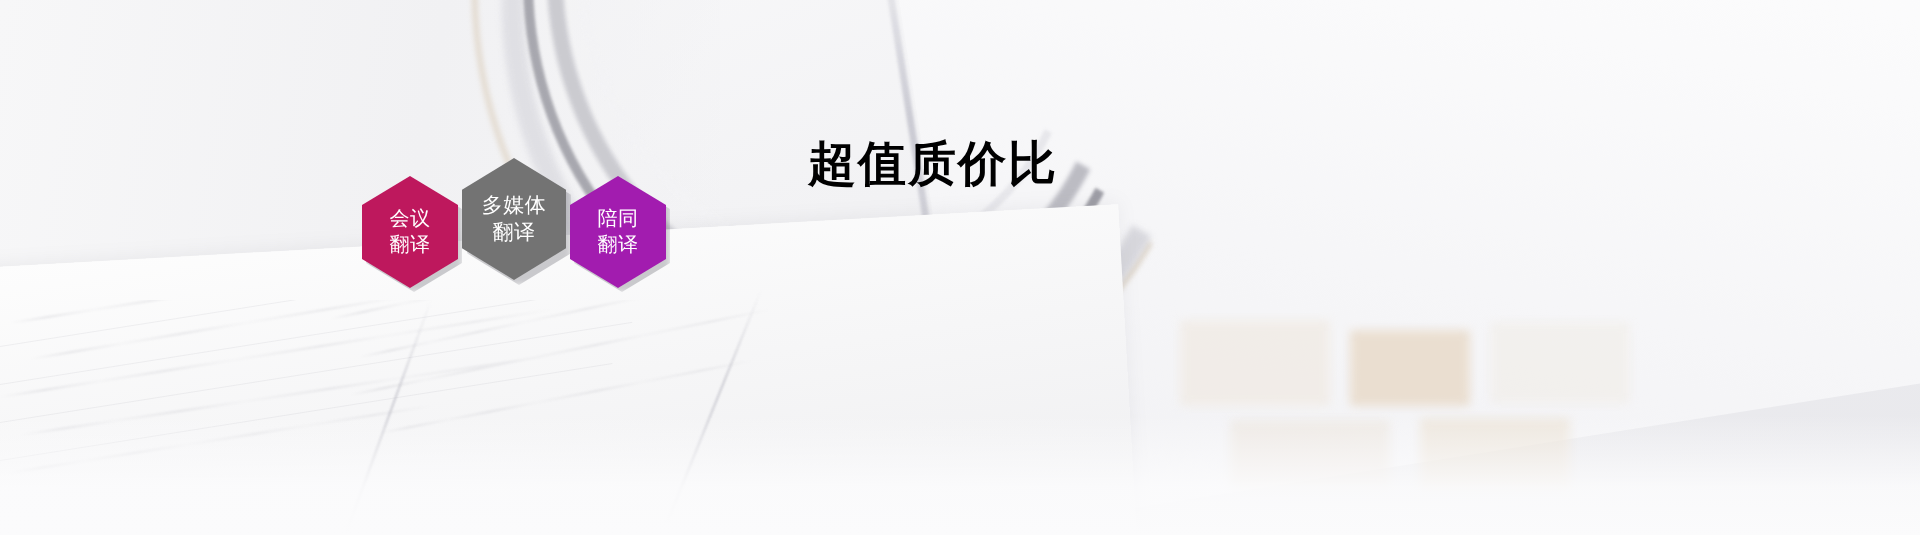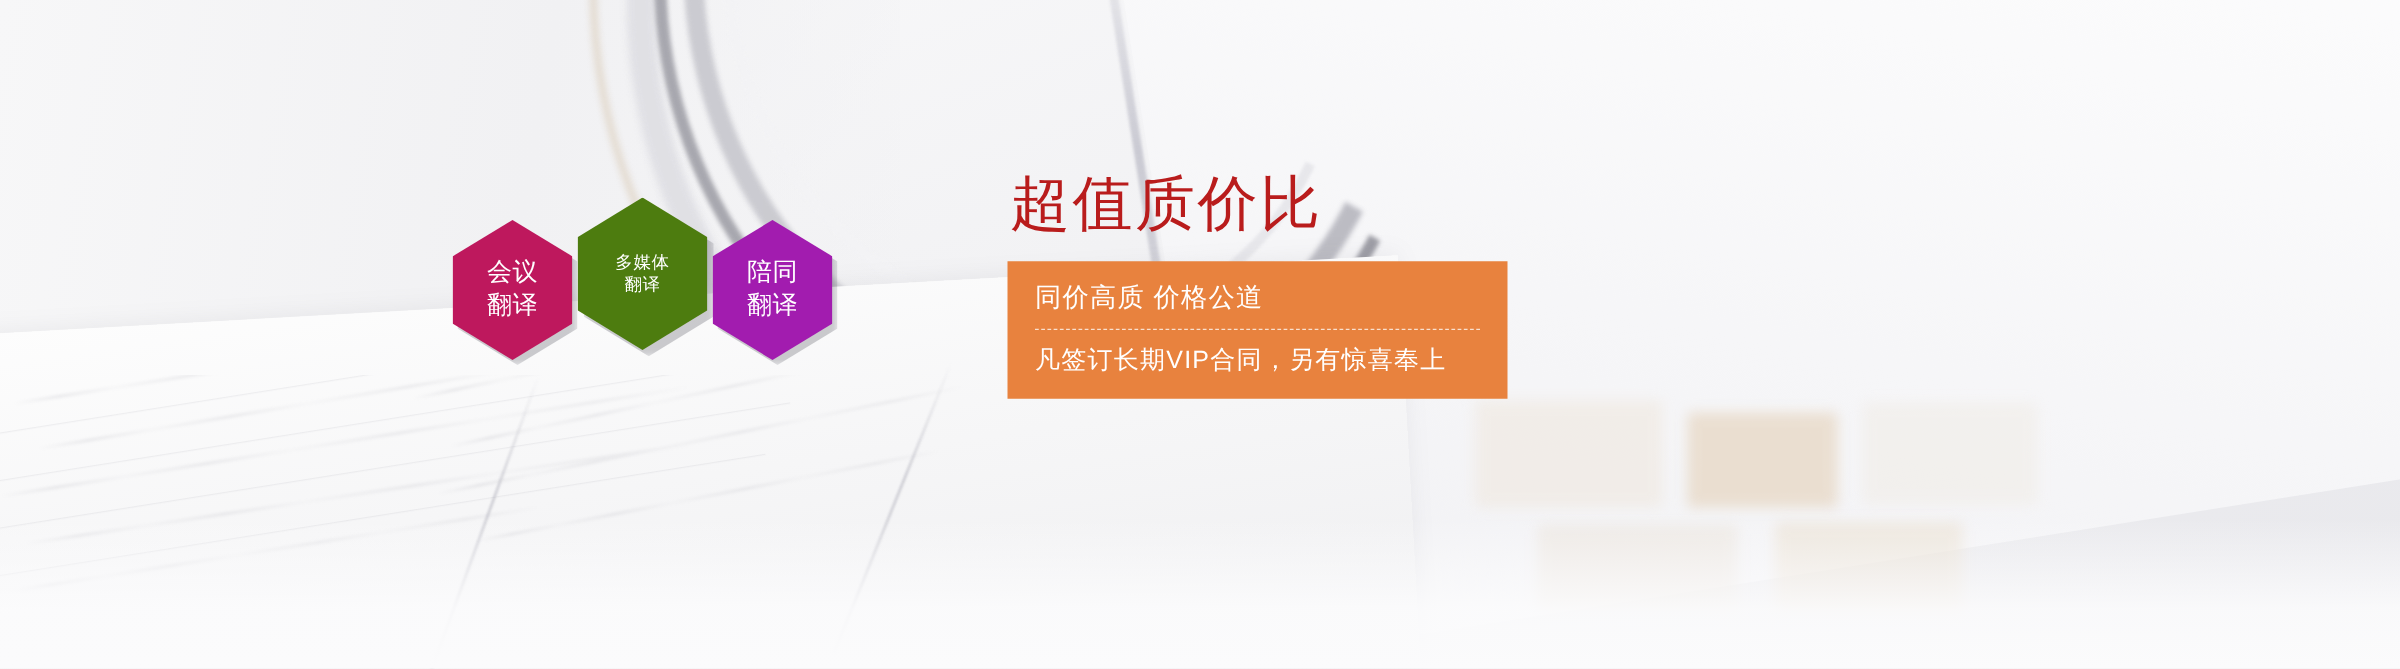--- a/index.html
+++ b/index.html
@@ -218,38 +218,38 @@
   }
   .hex-shadow {
     position: absolute;
     width: 96px;
     height: 112px;
     clip-path: polygon(50% 0%, 100% 26%, 100% 74%, 50% 100%, 0% 74%, 0% 26%);
     background: rgba(90,90,98,0.30);
     filter: blur(3px);
   }
   .hex-1 { left: 0px;   top: 18px; background: #be185d; font-size: 20px; }
-  .hex-2 { left: 100px; top: 0px;  background: #4d7c0f; font-size: 14px; width: 104px; height: 122px; }
+  .hex-2 { left: 100px; top: 0px;  background: #737373; font-size: 21px; width: 104px; height: 122px; }
   .hex-3 { left: 208px; top: 18px; background: #a21caf; font-size: 20px; }
   .hex-1-sh { left: 4px;   top: 22px; }
   .hex-2-sh { left: 105px; top: 5px; width: 104px; height: 122px; }
   .hex-3-sh { left: 212px; top: 22px; }
   .hex span { display: block; white-space: nowrap; }
 
   
   .right-block {
     position: absolute;
     left: 806px;
     top: 138px;
     width: 520px;
   }
   .headline {
     font-size: 48px;
-    font-weight: normal;
-    color: #b91c1c;
+    font-weight: bold;
+    color: #000000;
     letter-spacing: 2px;
     line-height: 1.1;
     margin: 0 0 18px 2px;
     white-space: nowrap;
   }
   .promo-box {
     width: 400px;
     background: #e8823e;
     padding: 14px 0 16px 0;
     box-sizing: border-box;
@@ -333,20 +333,15 @@
 
     <div class="hex hex-2">
       <span>多媒体</span>
       <span>翻译</span>
     </div>
   </div>
 
   <div class="right-block">
     <h1 class="headline">超值质价比</h1>
 
-    <div class="promo-box">
-      <div class="promo-line promo-line-1">同价高质  价格公道</div>
-      <hr class="promo-sep">
-      <div class="promo-line promo-line-2">凡签订长期VIP合同，另有惊喜奉上</div>
-    </div>
   </div>
 
 </div>
 
 </body></html>

